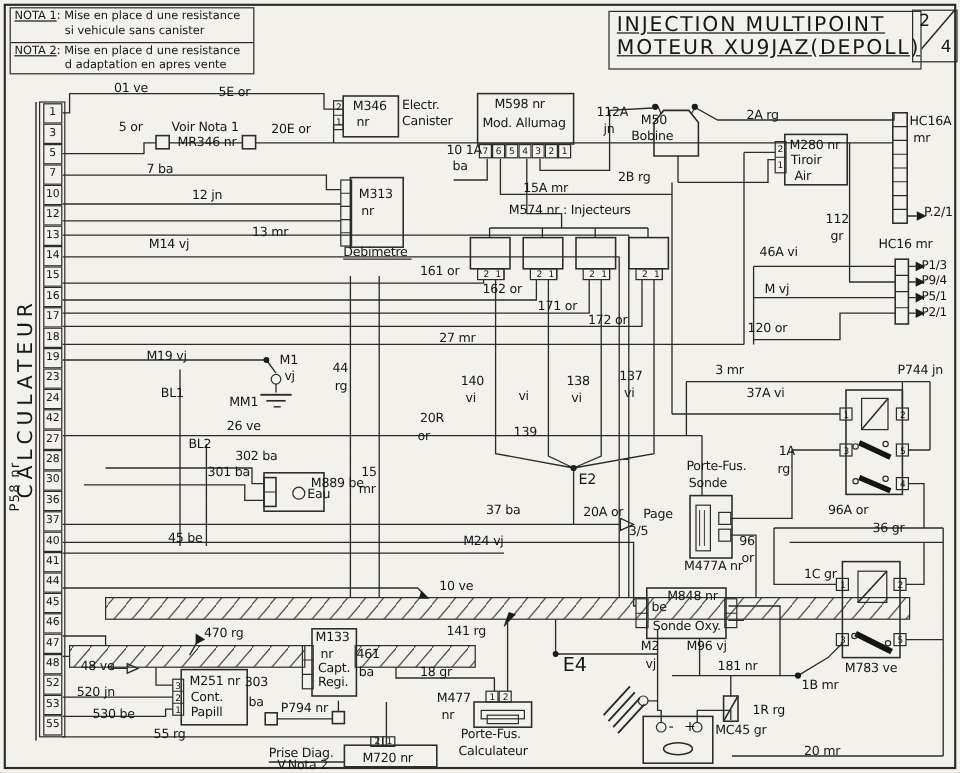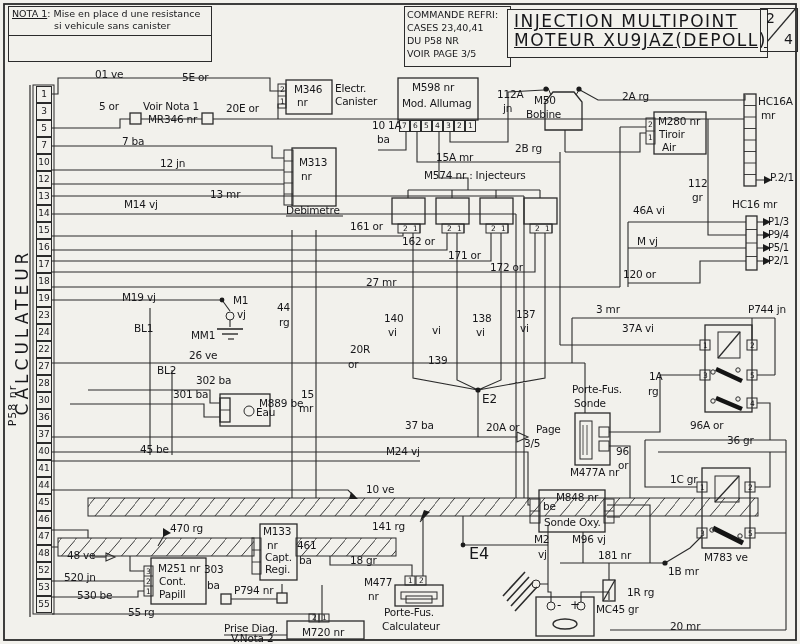--- a/index.html
+++ b/index.html
@@ -213,28 +213,26 @@
   </g>
 
   <line x1="760" y1="50" x2="796" y2="8" stroke="#2b2b2b" stroke-width="1.3"></line>
 </svg>
 
 <div class="hdr" style="left:8px;top:6px;width:202px;height:54px;border:1.4px solid #2b2b2b;">
   <div style="border-bottom:1px solid #2b2b2b;height:26px;padding:1px 3px;font-size:9.5px;line-height:12px;">
     <span class="ul">NOTA 1</span><span>: Mise en place d une resistance</span><br>
     <span style="padding-left:42px;">si vehicule sans canister</span>
   </div>
+  <div style="height:26px;padding:1px 3px;font-size:9.5px;line-height:12px;">
+    <span class="ul">NOTA 2</span><span>: Mise en place d une resistance</span><br>
+    <span style="padding-left:42px;">d adaptation en apres vente</span>
+  </div>
 </div>
 
-<div class="hdr" style="left:404px;top:6px;width:101px;height:57px;border:1.4px solid #2b2b2b;padding:1px 2px;font-size:9.5px;line-height:13px;">
-  <div>COMMANDE REFRI:</div>
-  <div>CASES 23,40,41</div>
-  <div>DU P58 NR</div>
-  <div>VOIR PAGE 3/5</div>
-</div>
 
 <div class="hdr" style="left:507px;top:9px;width:247px;height:43px;border:1.4px solid #2b2b2b;padding:2px 6px;">
   <div class="t1 ul">INJECTION MULTIPOINT</div>
   <div class="t1 ul">MOTEUR XU9JAZ(DEPOLL)</div>
 </div>
 
 <div class="hdr" style="left:760px;top:8px;width:36px;height:42px;border:1.4px solid #2b2b2b;background:transparent;">
   <div class="pgnum" style="left:5px;top:1px;">2</div>
   <div class="pgnum" style="left:23px;top:22px;">4</div>
 </div>
@@ -251,21 +249,21 @@
       <div class="pincell">12</div>
       <div class="pincell">13</div>
       <div class="pincell">14</div>
       <div class="pincell">15</div>
       <div class="pincell">16</div>
       <div class="pincell">17</div>
       <div class="pincell">18</div>
       <div class="pincell">19</div>
       <div class="pincell">23</div>
       <div class="pincell">24</div>
-      <div class="pincell">22</div>
+      <div class="pincell">42</div>
       <div class="pincell">27</div>
       <div class="pincell">28</div>
       <div class="pincell">30</div>
       <div class="pincell">36</div>
       <div class="pincell">37</div>
       <div class="pincell">40</div>
       <div class="pincell">41</div>
       <div class="pincell">44</div>
       <div class="pincell">45</div>
       <div class="pincell">46</div>

